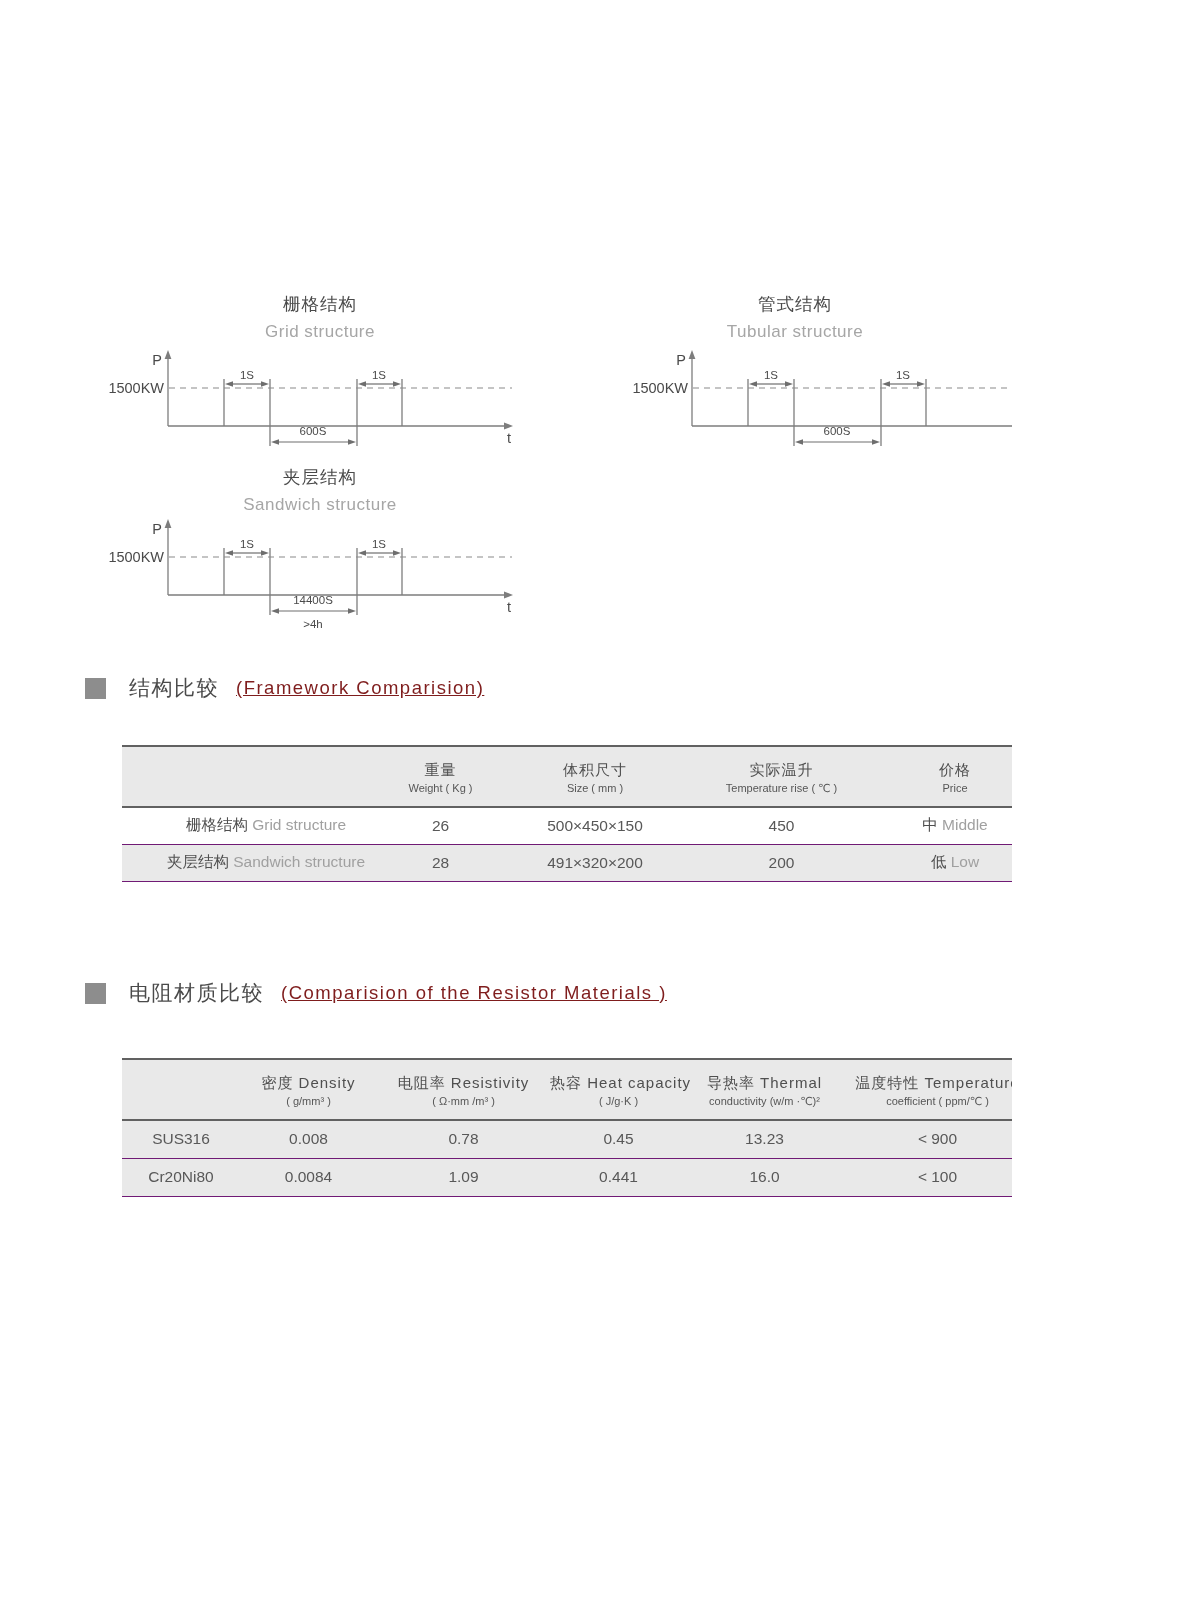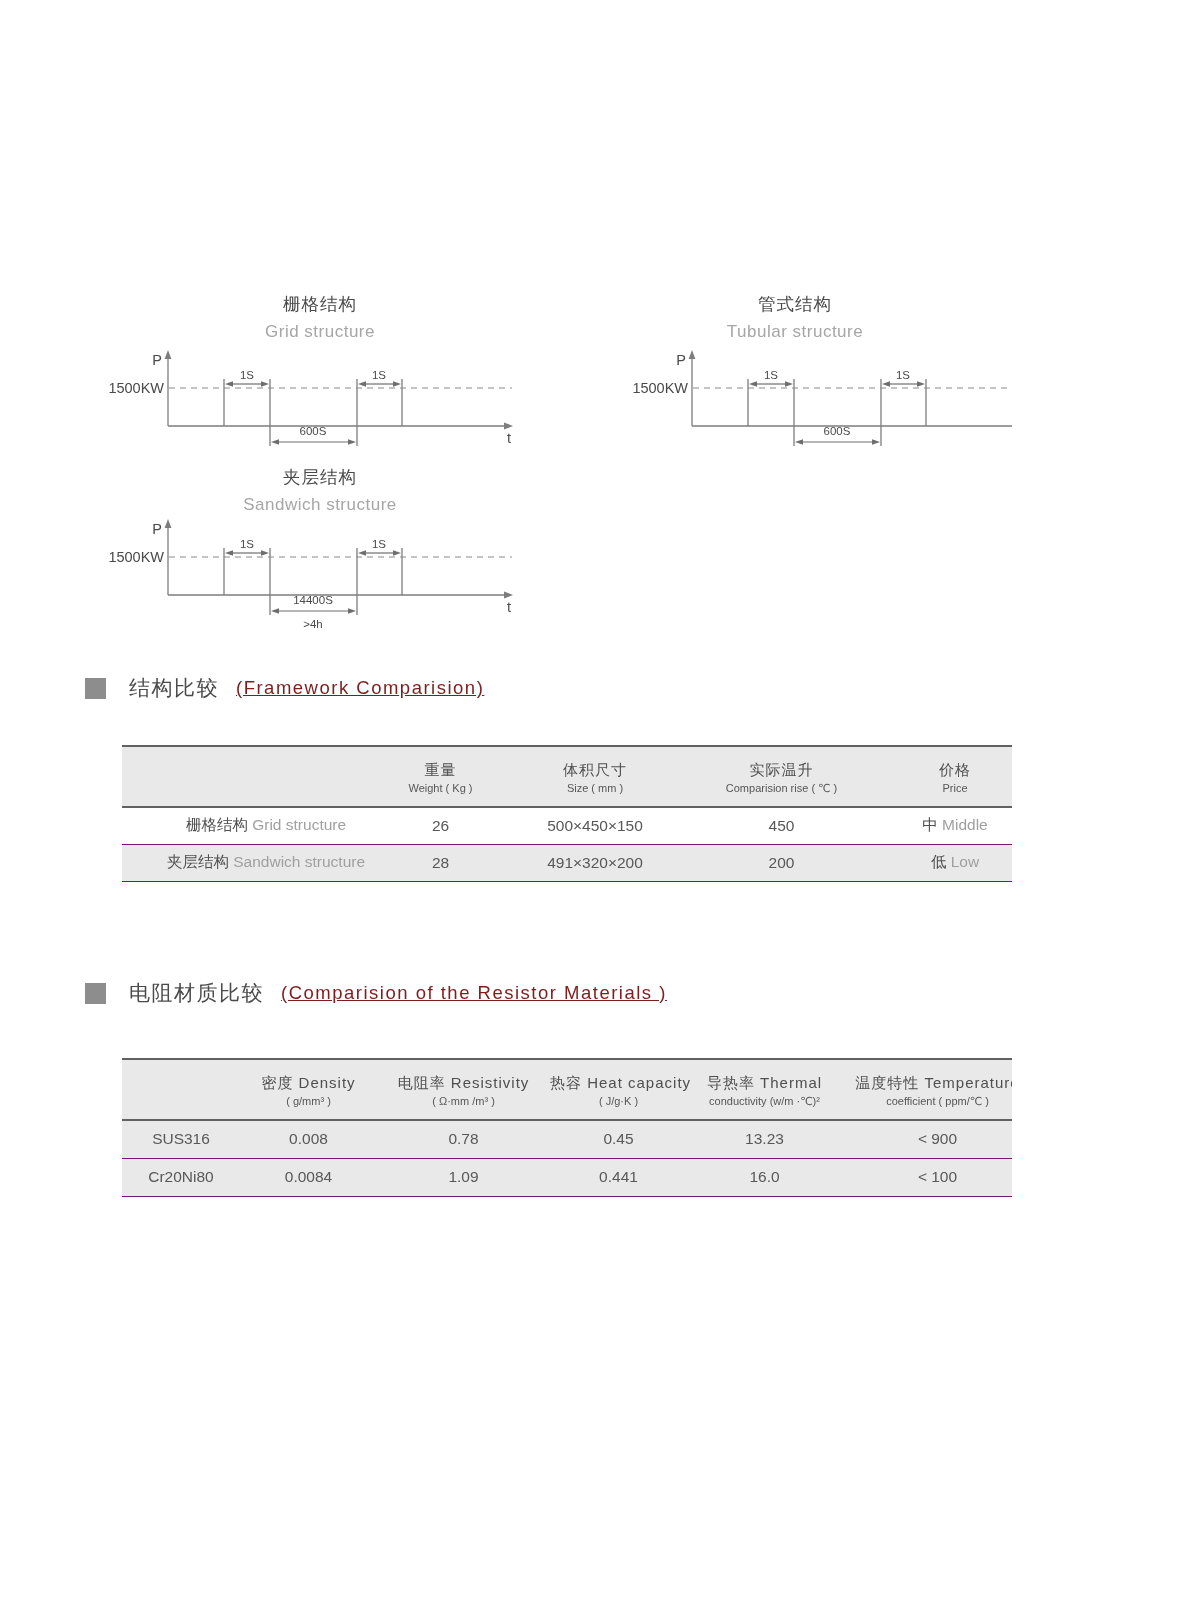--- a/index.html
+++ b/index.html
@@ -184,21 +184,21 @@
         <th>
           <div class="h-zh">重量</div>
           <div class="h-en">Weight ( Kg )</div>
         </th>
         <th>
           <div class="h-zh">体积尺寸</div>
           <div class="h-en">Size ( mm )</div>
         </th>
         <th>
           <div class="h-zh">实际温升</div>
-          <div class="h-en">Comparision rise ( ℃ )</div>
+          <div class="h-en">Temperature rise ( ℃ )</div>
         </th>
         <th>
           <div class="h-zh">价格</div>
           <div class="h-en">Price</div>
         </th>
       </tr>
     </thead>
     <tbody>
       <tr>
         <td class="label-cell">

